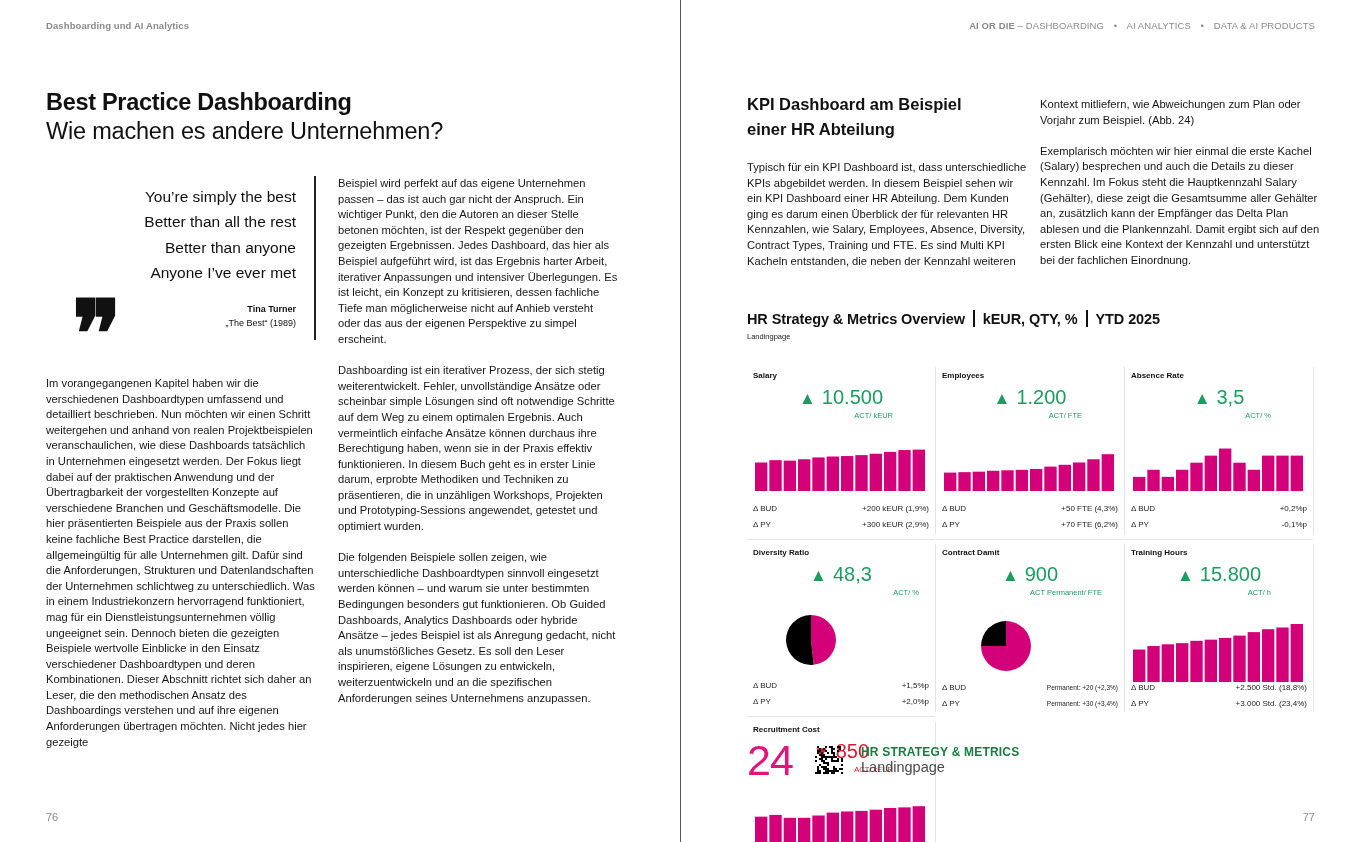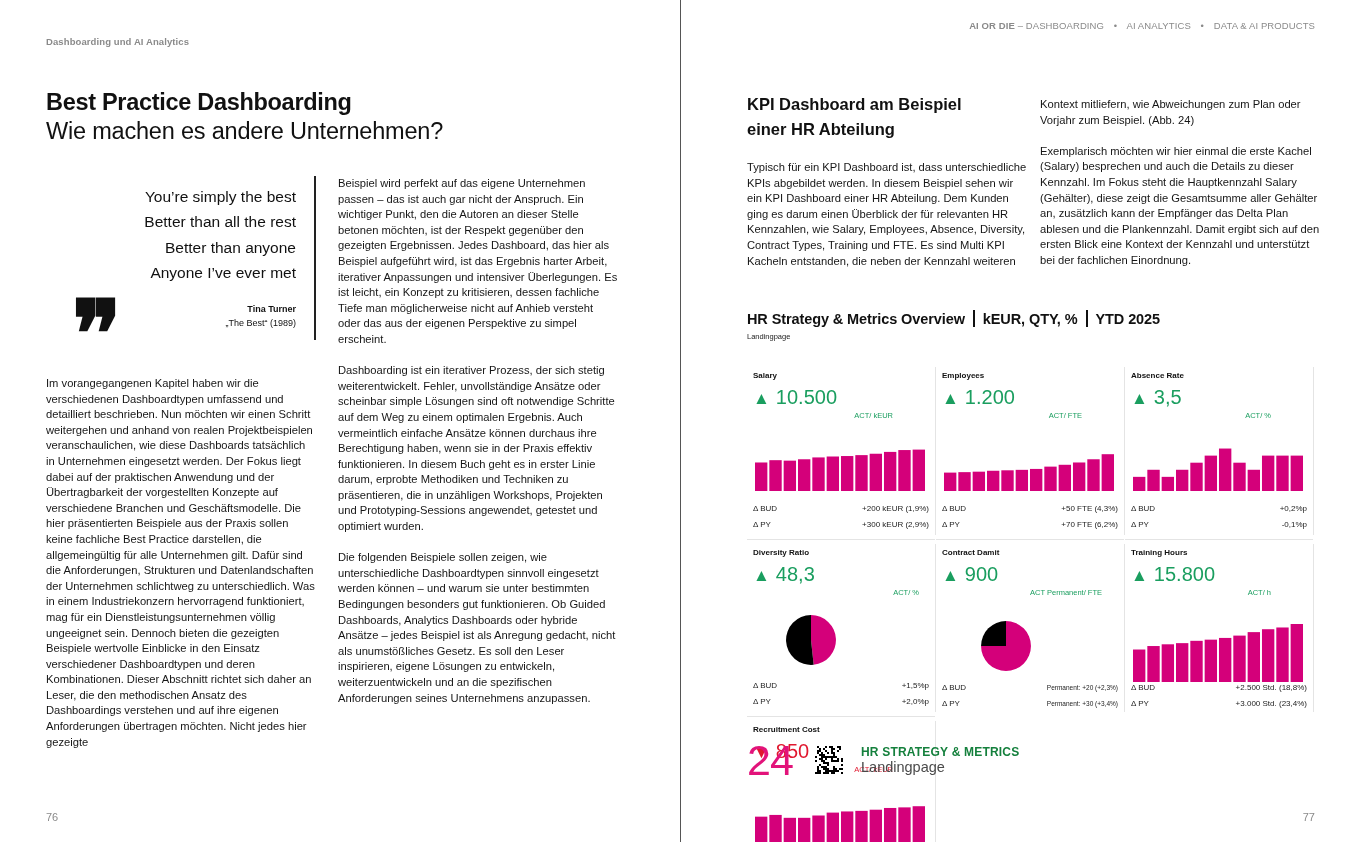--- a/index.html
+++ b/index.html
@@ -5,21 +5,21 @@
   * { box-sizing: border-box; margin: 0; padding: 0; }
   html, body { width: 1360px; height: 842px; background: #ffffff; overflow: hidden; }
   body { font-family: "Liberation Sans", "DejaVu Sans", sans-serif; color: #111; position: relative; }
 
   .page { position: absolute; top: 0; height: 842px; width: 680px; background: #fff; }
   .page-left { left: 0; }
   .page-right { left: 681px; width: 679px; }
   .spine { position: absolute; left: 680px; top: 0; width: 1px; height: 842px; background: #555; }
 
   .running-head { position: absolute; top: 20px; font-size: 9.5px; color: #8a8a8a; letter-spacing: 0.1px; }
-  .rh-left { left: 46px; font-weight: bold; margin-top: 16px; }
+  .rh-left { left: 46px; font-weight: bold; }
   .rh-right { right: 45px; text-transform: uppercase; }
   .rh-right .strong { font-weight: bold; }
   .rh-right .dot { margin: 0 7px; }
 
   .folio { position: absolute; top: 811px; font-size: 11px; color: #8a8a8a; }
   .folio-left { left: 46px; }
   .folio-right { right: 45px; }
 
   .title { position: absolute; left: 46px; top: 88px; }
   .title h1 { font-size: 23.5px; font-weight: bold; letter-spacing: -0.3px; line-height: 28px; color: #111; }
@@ -44,21 +44,21 @@
   .dash { position: absolute; left: 747px; top: 310px; width: 567px; }
   .dash-title { font-size: 14.5px; font-weight: bold; letter-spacing: -0.1px; color: #111; white-space: nowrap; }
   .dash-title .sep { display: inline-block; width: 2px; height: 17px; background: #111; margin: 0 8px; vertical-align: -3px; }
   .dash-sub { font-size: 7.5px; color: #222; margin-top: 5px; }
 
   .grid { position: absolute; left: 747px; top: 367px; width: 567px; display: grid; grid-template-columns: repeat(3, 1fr); }
   .tile { position: relative; height: 168px; border-right: 1px solid #e4e4e4; padding: 4px 6px 0 6px; margin-bottom: 9px; }
   .tile.bottom-rule::after { content: ""; position: absolute; left: 0; right: 0; bottom: -5px; height: 1px; background: #e4e4e4; }
   .tile.empty { border-right: none; }
   .tile .t-name { font-size: 8px; font-weight: bold; color: #111; }
-  .tile .t-value { text-align: left; margin-top: 6px; font-size: 20px; line-height: 22px; white-space: nowrap; }
+  .tile .t-value { text-align: center; margin-top: 6px; font-size: 20px; line-height: 22px; white-space: nowrap; }
   .tile .t-value .arrow { font-size: 17px; margin-right: 6px; }
   .tile .t-unit { text-align: right; font-size: 7.5px; padding-right: 36px; margin-top: 1px; }
   .tile .chart { position: absolute; left: 8px; right: 10px; top: 78px; height: 46px; }
   .tile .chart svg { width: 100%; height: 100%; display: block; }
   .tile .deltas { position: absolute; left: 6px; right: 6px; top: 134px; font-size: 8px; line-height: 16px; color: #222; }
   .tile .deltas .row { display: flex; justify-content: space-between; }
   .tile .deltas .v-small { font-size: 6.5px; }
   .up { color: #1a9e5f; }
   .down { color: #e0182f; }
 

